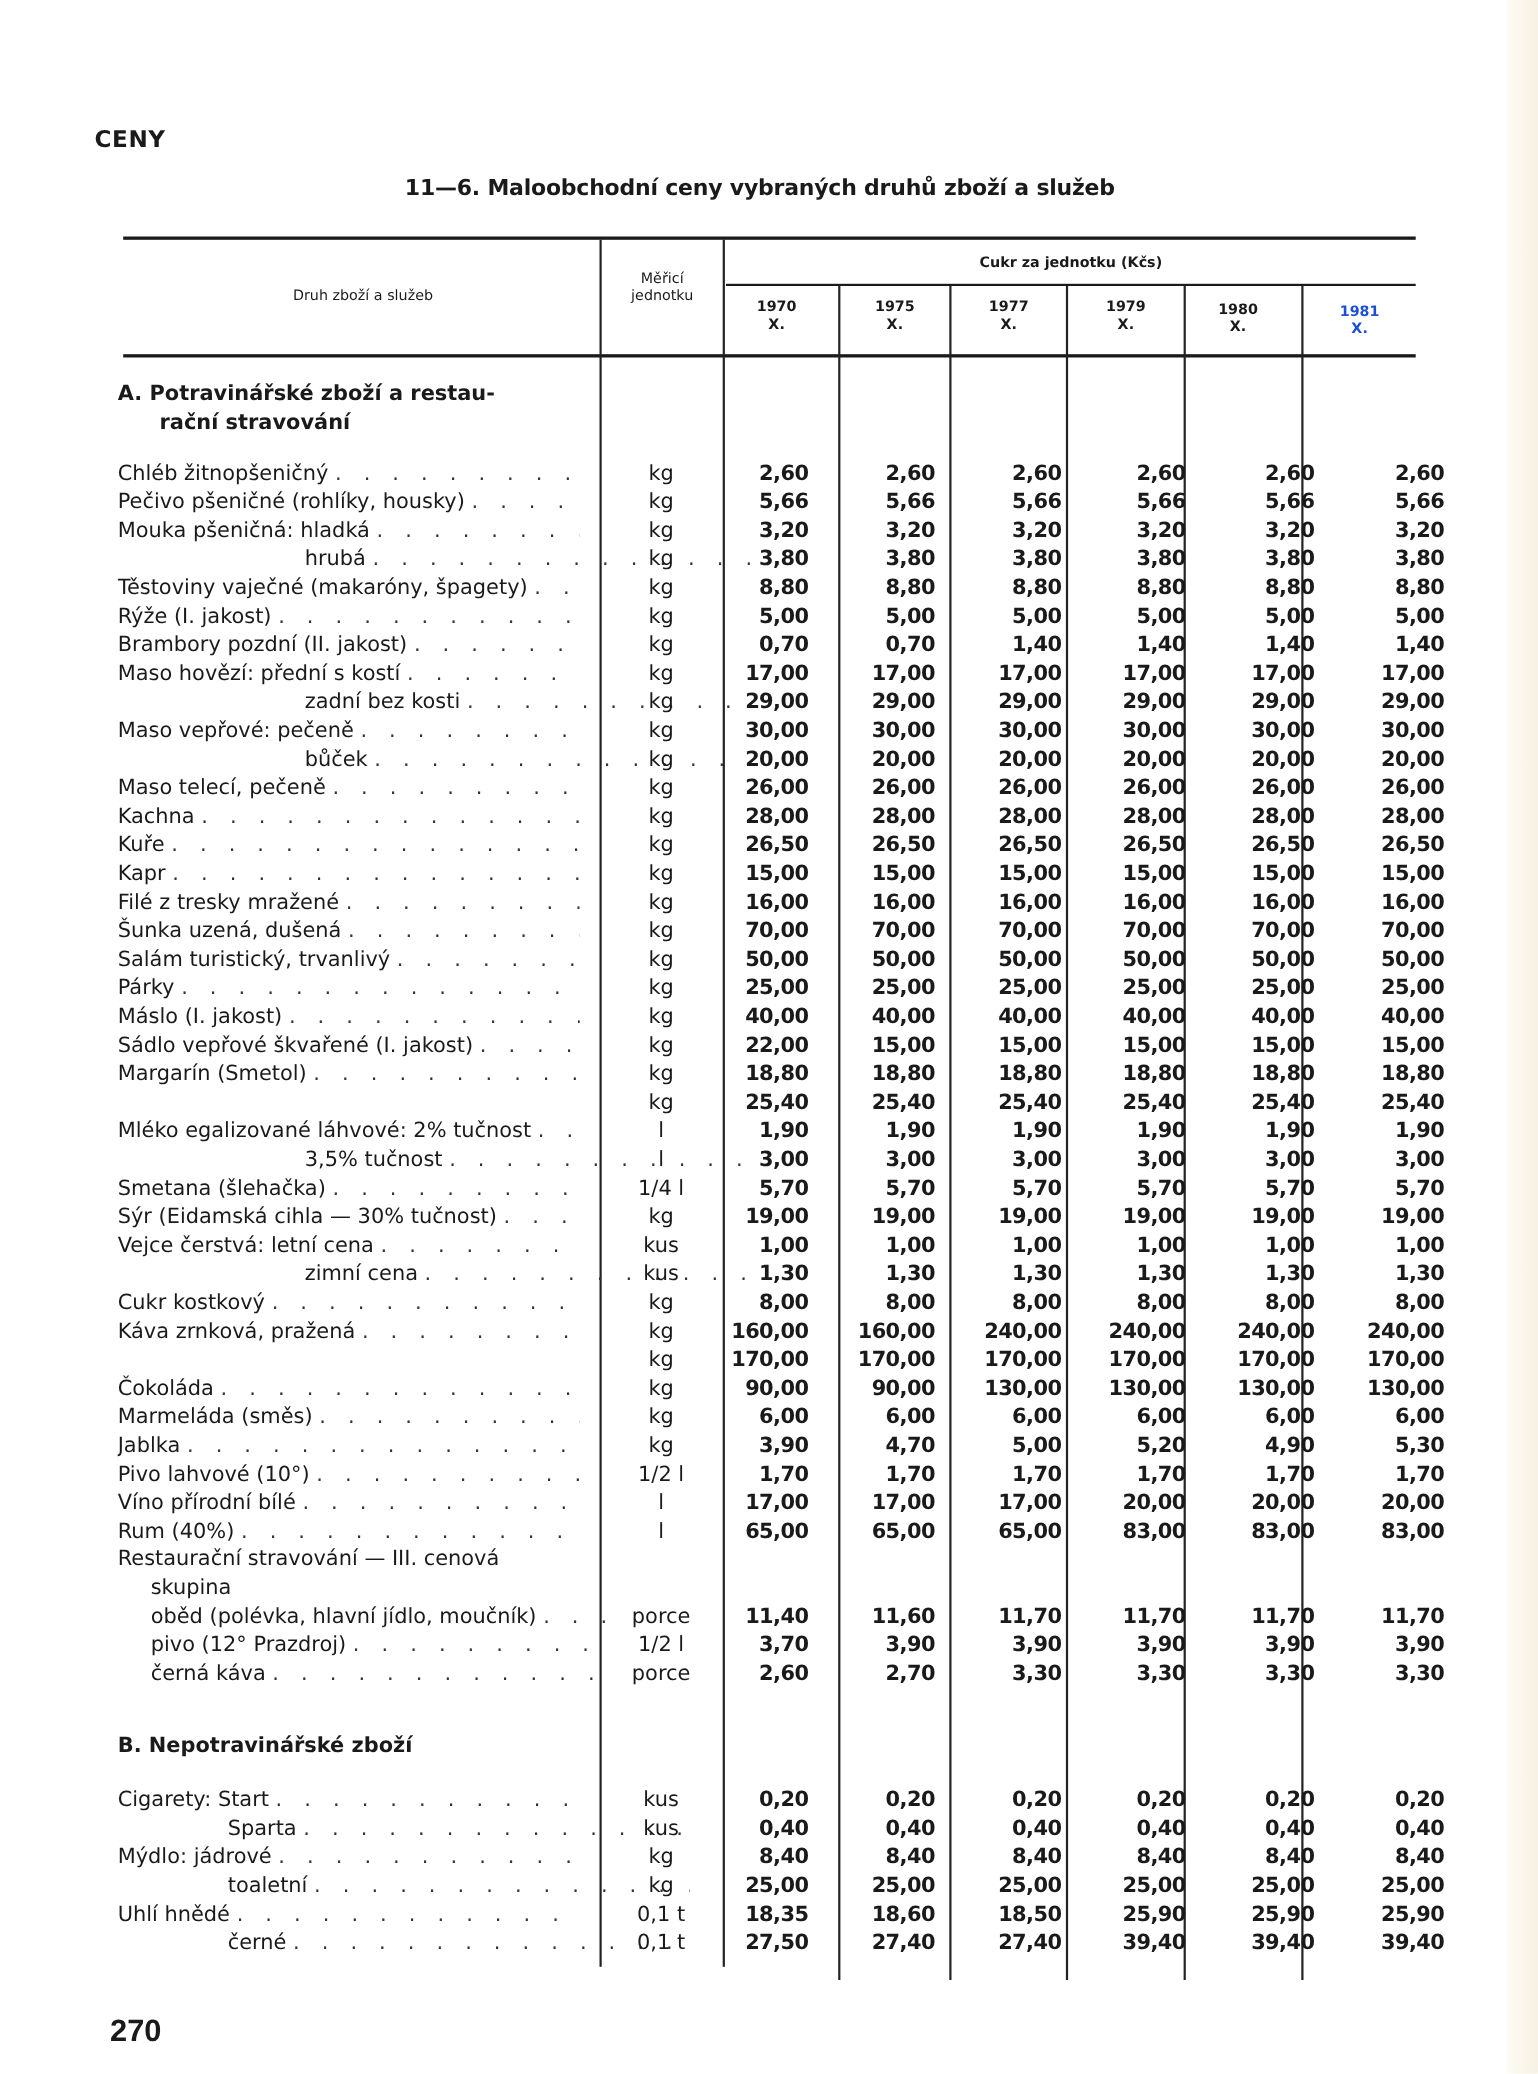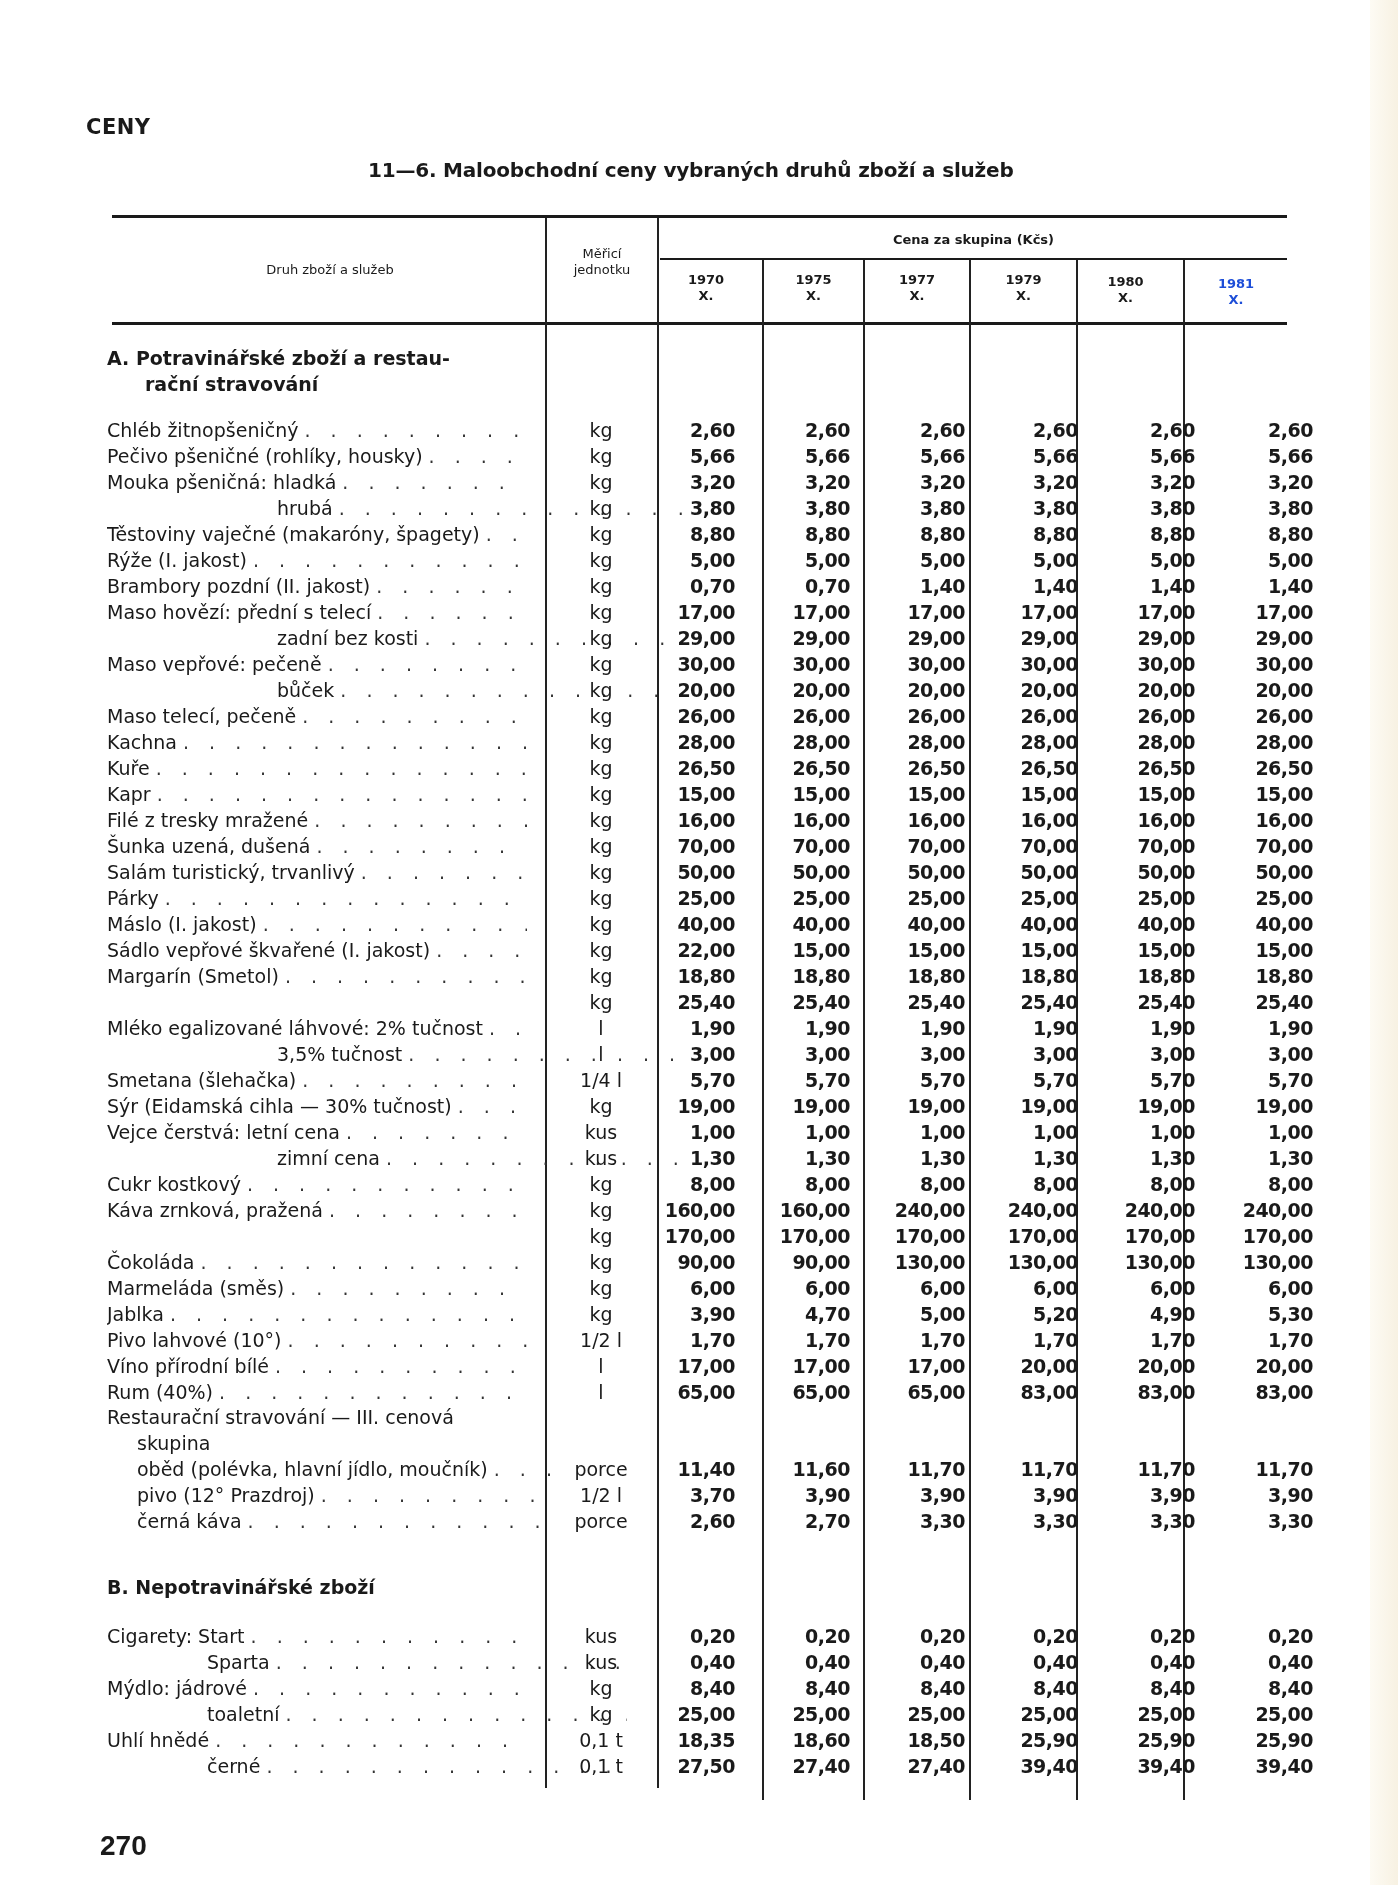--- a/index.html
+++ b/index.html
@@ -75,21 +75,21 @@
 <div class="vline" style="left:1183px;top:260px;height:1540px;"></div>
 
 <div class="hdr hdr-light" style="left:220px;top:262px;width:220px;">
   <span>Druh zboží a služeb</span>
 </div>
 <div class="hdr hdr-light" style="left:548px;top:246px;width:108px;">
   <div>Měřicí</div>
   <div>jednotku</div>
 </div>
 <div class="hdr" style="left:660px;top:232px;width:627px;">
-  <span>Cena za skupina (Kčs)</span>
+  <span>Cukr za jednotku (Kčs)</span>
 </div>
 
 <div class="hdr year" style="left:660px;top:272px;width:92px;">
   <div>1970</div>
   <div>X.</div>
 </div>
 <div class="hdr year" style="left:764px;top:272px;width:99px;">
   <div>1975</div>
   <div>X.</div>
 </div>
@@ -180,21 +180,21 @@
       <span class="lbl"><span>Brambory pozdní (II. jakost)</span> <span class="dots">. . . . . . . . . . . . . . .</span></span>
       <span class="unit">kg</span>
       <span class="val c0">0,70</span>
       <span class="val c1">0,70</span>
       <span class="val c2">1,40</span>
       <span class="val c3">1,40</span>
       <span class="val c4">1,40</span>
       <span class="val c5">1,40</span>
     </div>
     <div class="row" style="top: 599px;">
-      <span class="lbl"><span>Maso hovězí: přední s telecí</span> <span class="dots">. . . . . . . . . . . . . . .</span></span>
+      <span class="lbl"><span>Maso hovězí: přední s kostí</span> <span class="dots">. . . . . . . . . . . . . . .</span></span>
       <span class="unit">kg</span>
       <span class="val c0">17,00</span>
       <span class="val c1">17,00</span>
       <span class="val c2">17,00</span>
       <span class="val c3">17,00</span>
       <span class="val c4">17,00</span>
       <span class="val c5">17,00</span>
     </div>
     <div class="row" style="top: 625px;">
       <span class="lbl" style="padding-left: 170px;"><span>zadní bez kosti</span> <span class="dots">. . . . . . . . . . . . . . .</span></span>

